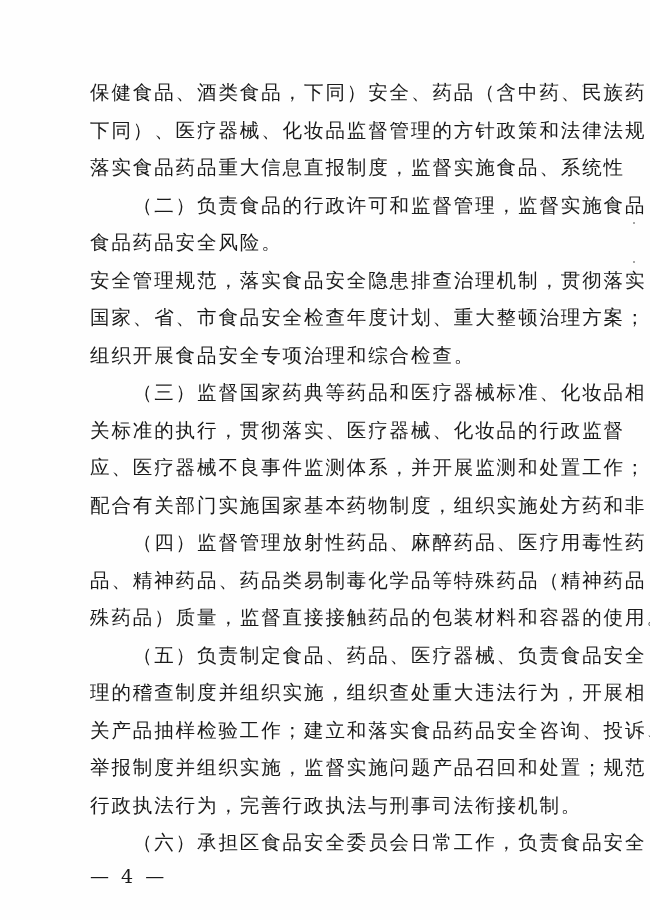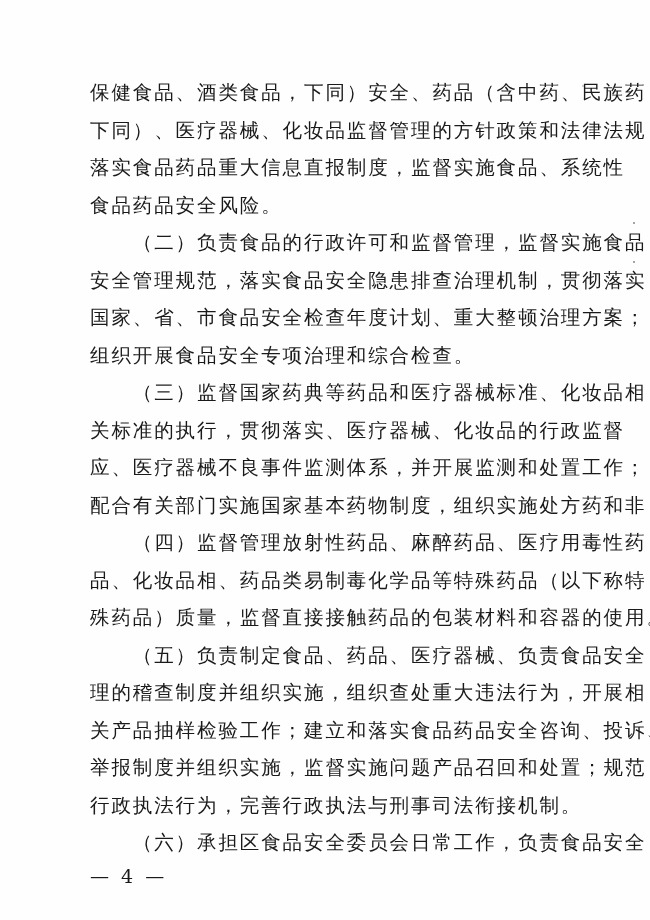--- a/index.html
+++ b/index.html
@@ -58,31 +58,31 @@
   </style>
 </head>
 <body>
 
 <div class="page">
 
   <div class="text-block">
     <div class="line">保健食品、酒类食品，下同）安全、药品（含中药、民族药，</div>
     <div class="line">下同）、医疗器械、化妆品监督管理的方针政策和法律法规，</div>
     <div class="line">落实食品药品重大信息直报制度，监督实施食品、系统性</div>
+    <div class="line">　　（二）负责食品的行政许可和监督管理，监督实施食品</div>
     <div class="line">食品药品安全风险。</div>
-    <div class="line">　　（二）负责食品的行政许可和监督管理，监督实施食品</div>
     <div class="line">安全管理规范，落实食品安全隐患排查治理机制，贯彻落实</div>
     <div class="line">国家、省、市食品安全检查年度计划、重大整顿治理方案；</div>
     <div class="line">组织开展食品安全专项治理和综合检查。</div>
     <div class="line">　　（三）监督国家药典等药品和医疗器械标准、化妆品相</div>
     <div class="line">关标准的执行，贯彻落实、医疗器械、化妆品的行政监督</div>
     <div class="line">应、医疗器械不良事件监测体系，并开展监测和处置工作；</div>
     <div class="line">配合有关部门实施国家基本药物制度，组织实施处方药和非</div>
     <div class="line">　　（四）监督管理放射性药品、麻醉药品、医疗用毒性药</div>
-    <div class="line">品、化妆品相、药品类易制毒化学品等特殊药品（以下称特</div>
+    <div class="line">品、精神药品、药品类易制毒化学品等特殊药品（精神药品</div>
     <div class="line">殊药品）质量，监督直接接触药品的包装材料和容器的使用。</div>
     <div class="line">　　（五）负责制定食品、药品、医疗器械、负责食品安全</div>
     <div class="line">理的稽查制度并组织实施，组织查处重大违法行为，开展相</div>
     <div class="line">关产品抽样检验工作；建立和落实食品药品安全咨询、投诉、</div>
     <div class="line">举报制度并组织实施，监督实施问题产品召回和处置；规范</div>
     <div class="line">行政执法行为，完善行政执法与刑事司法衔接机制。</div>
     <div class="line">　　（六）承担区食品安全委员会日常工作，负责食品安全</div>
   </div>
 
   <div class="page-number">— 4 —</div>

